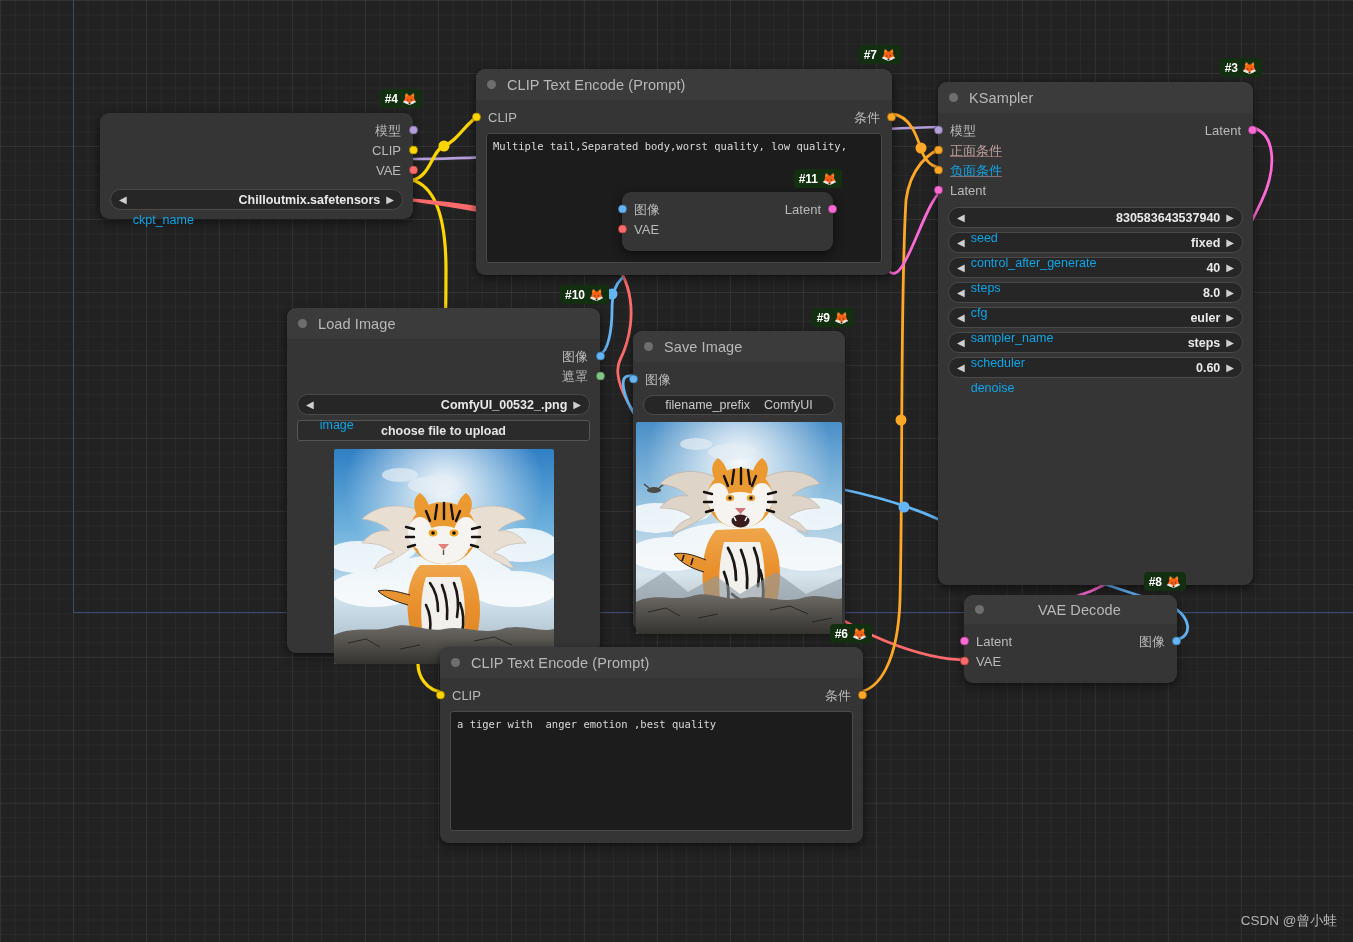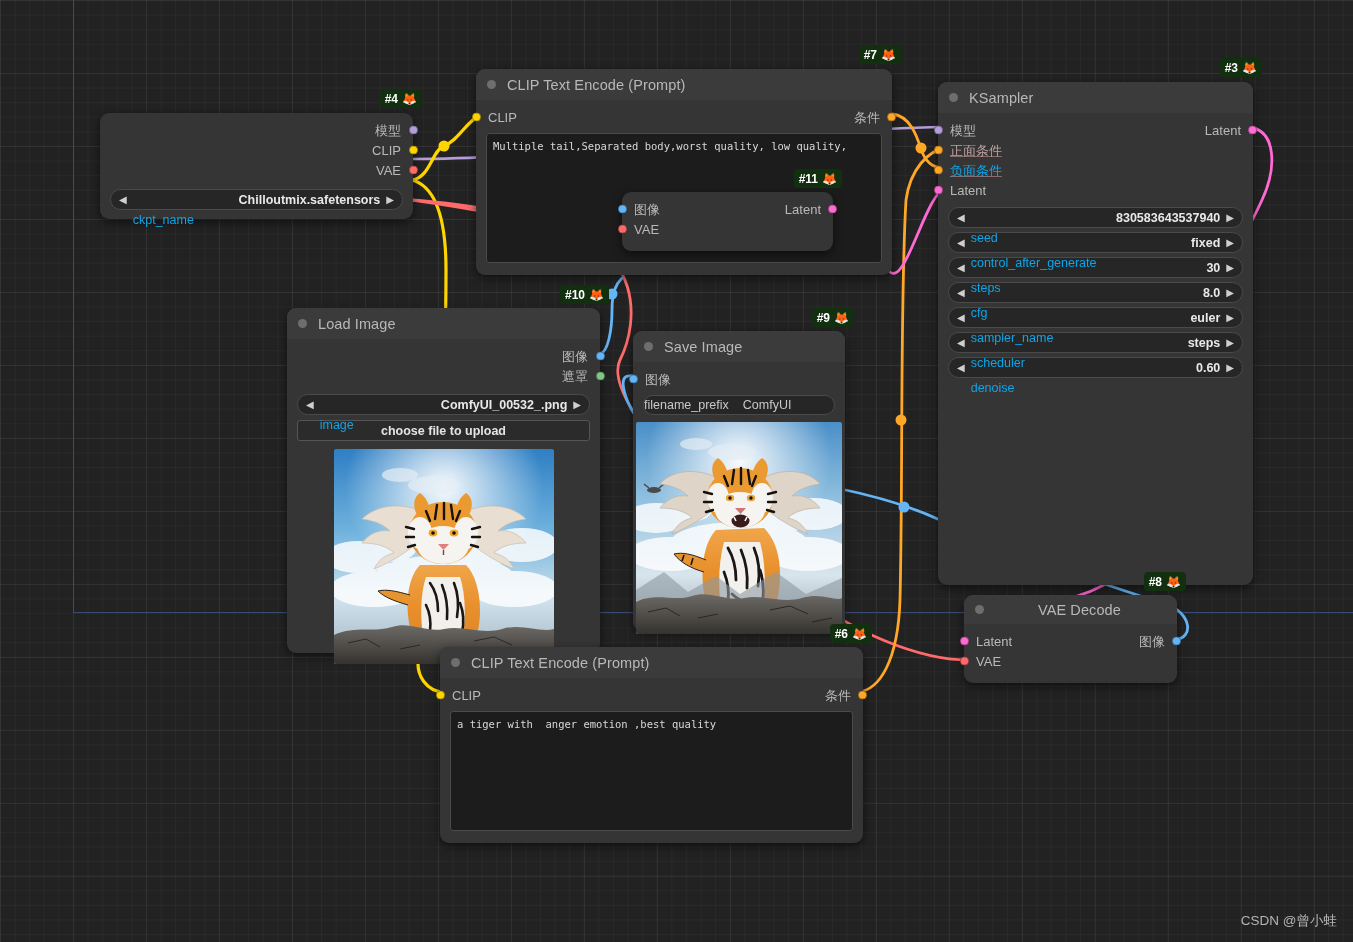--- a/index.html
+++ b/index.html
@@ -115,21 +115,21 @@
     line-height: 1.4;
     white-space: pre-wrap;
     overflow: hidden;
   }
   .widget-flat {
     margin: 4px 10px 0 10px;
     height: 20px;
     background: #262626;
     border: 1px solid #4a4a4a;
     border-radius: 10px;
-    display: flex; align-items: center; 
+    display: flex; align-items: center; justify-content: center;
     gap: 14px;
     font-size: 12.5px;
   }
 
   .badge {
     position: absolute;
     top: -24px; right: 0px;
     background: #12300f;
     border-radius: 4px;
     height: 19px;
@@ -349,21 +349,21 @@
         <span class="wname">control_after_generate</span>
         <span class="mid">
             <span class="wval">fixed</span>
           </span>
         <span class="arrow r">▶</span>
       </div>
       <div class="widget">
         <span class="arrow l">◀</span>
         <span class="wname">steps</span>
         <span class="mid">
-            <span class="wval">30</span>
+            <span class="wval">40</span>
           </span>
         <span class="arrow r">▶</span>
       </div>
       <div class="widget">
         <span class="arrow l">◀</span>
         <span class="wname">cfg</span>
         <span class="mid">
             <span class="wval">8.0</span>
           </span>
         <span class="arrow r">▶</span>

